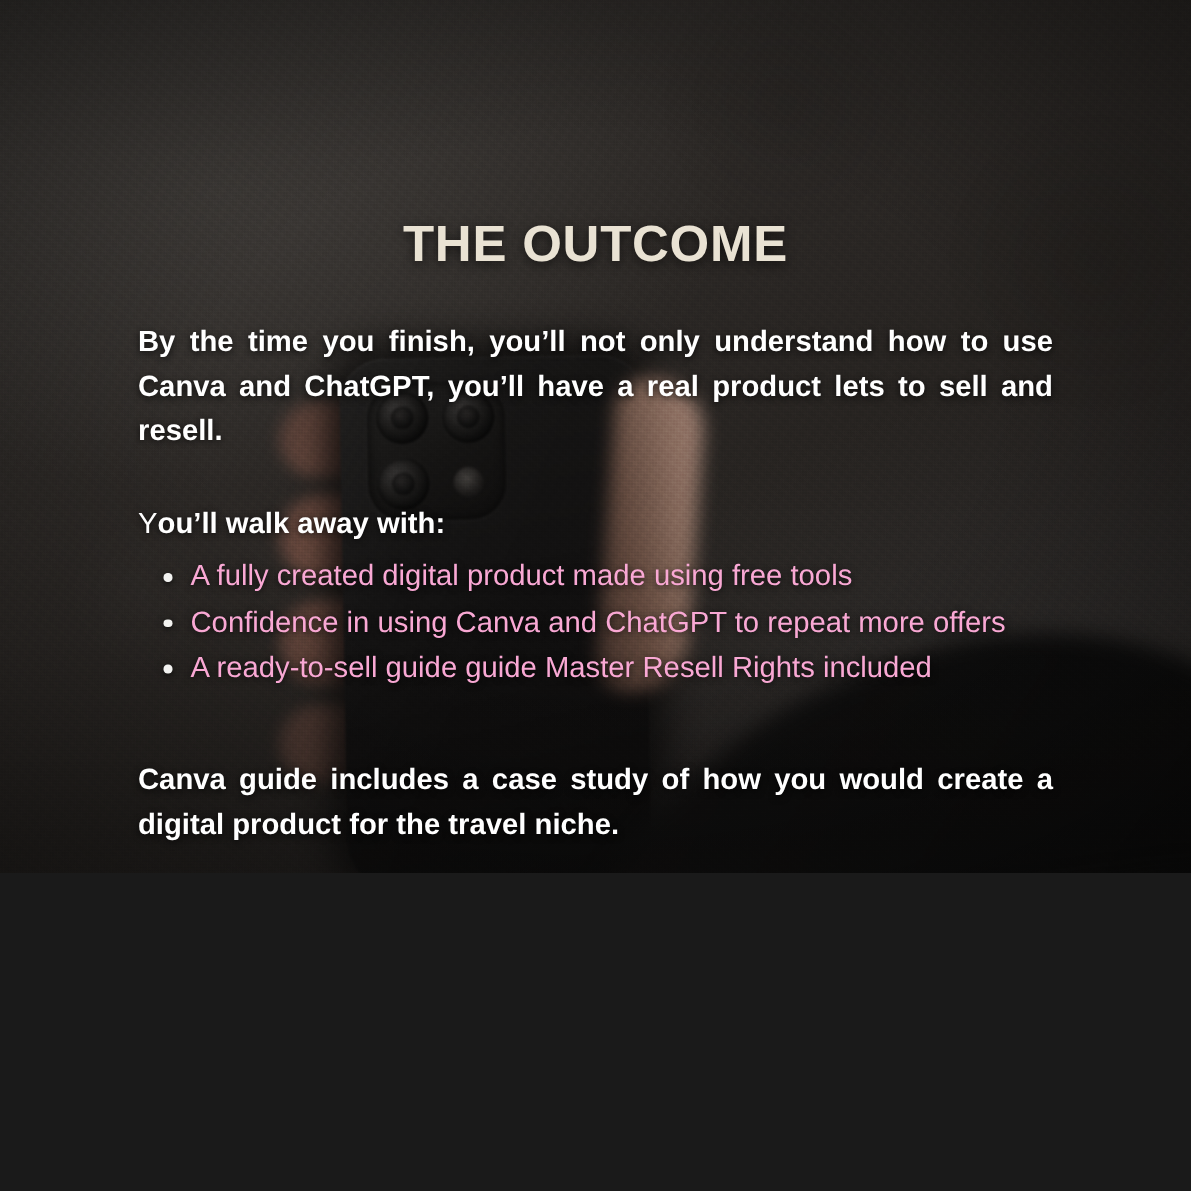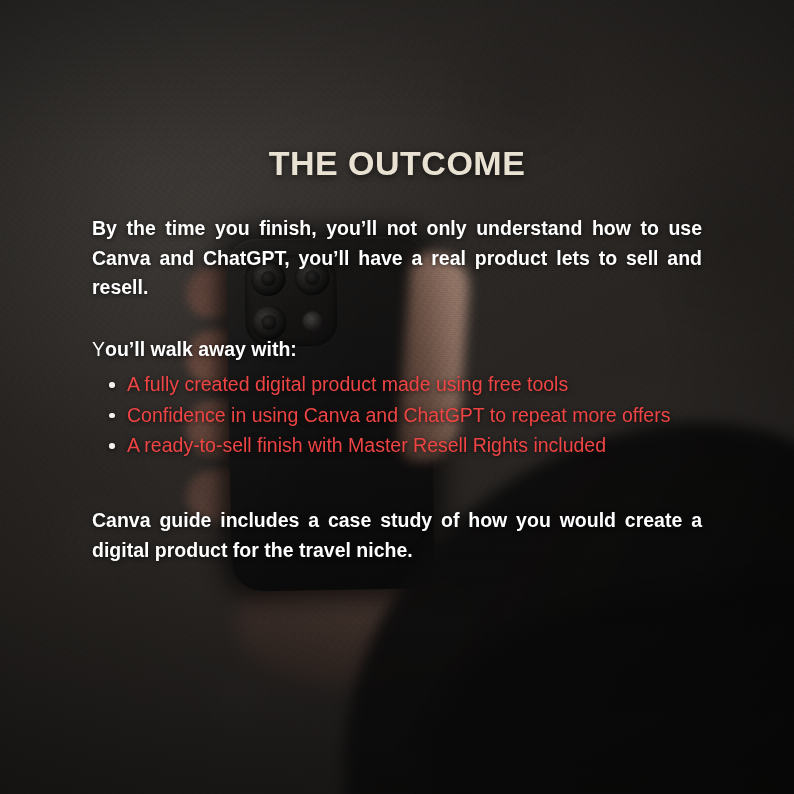--- a/index.html
+++ b/index.html
@@ -5,21 +5,21 @@
 <style>
   html, body {
     margin: 0;
     padding: 0;
     background: #1a1a1a;
   }
 
   #slide {
     position: relative;
     width: 794px;
-    height: 794px;
+    height: 582px;
     overflow: hidden;
     background: #2e2c2a;
     font-family: "Liberation Sans", sans-serif;
     -webkit-font-smoothing: antialiased;
   }
 
   
 
   .bg-base {
     position: absolute;
@@ -258,21 +258,21 @@
   .spacer-md { height: 32px; }
   .spacer-lg { height: 44px; }
 
   ul.outcome-list {
     margin: 6px 0 0 0;
     padding: 0 0 0 35px;
     list-style: none;
   }
   ul.outcome-list li {
     position: relative;
-    color: #ef4444;
+    color: #f9a8d4;
     font-size: 19.5px;
     font-weight: 400;
     line-height: 1.47;
     text-align: justify;
     text-shadow: 0 1px 5px rgba(0,0,0,0.72);
     margin-bottom: 2px;
     padding-right: 2px;
   }
   ul.outcome-list li::before {
     content: "";
@@ -336,21 +336,21 @@
 
       <p class="para-strong">By the time you finish, you’ll not only understand how to use Canva and ChatGPT, you’ll have a real product lets to sell and resell.</p>
 
       <div class="spacer-md"></div>
 
       <p class="lead-in"><span class="soft-cap">Y</span><span>ou’ll walk away with:</span></p>
 
       <ul class="outcome-list">
         <li>A fully created digital product made using free tools</li>
         <li>Confidence in using Canva and ChatGPT to repeat more offers</li>
-        <li>A ready-to-sell finish with Master Resell Rights included</li>
+        <li>A ready-to-sell guide guide Master Resell Rights included</li>
       </ul>
 
       <div class="spacer-lg"></div>
 
       <p class="para-strong">Canva guide includes a case study of how you would create a digital product for the travel niche.</p>
 
     </div>
   </div>
 </div>
 

